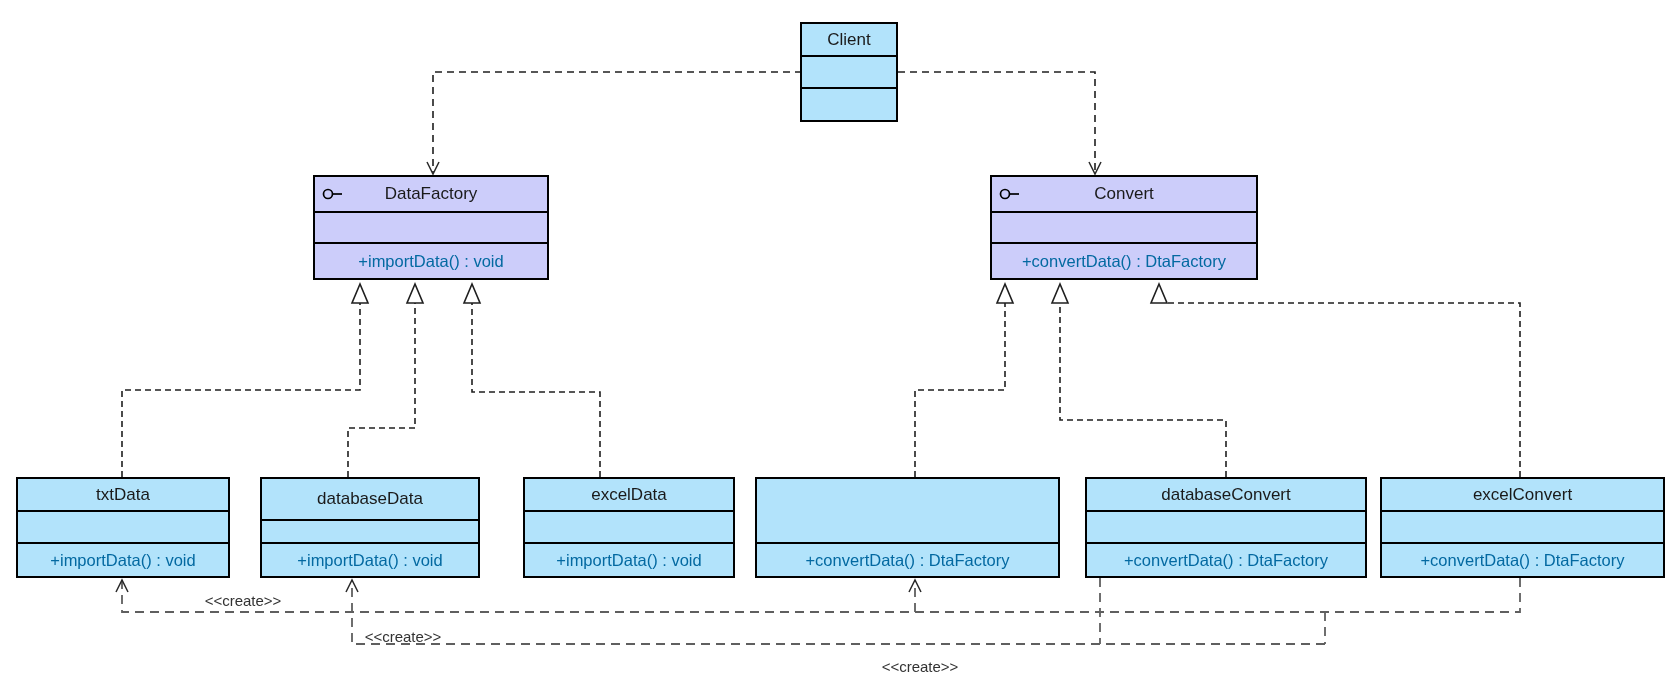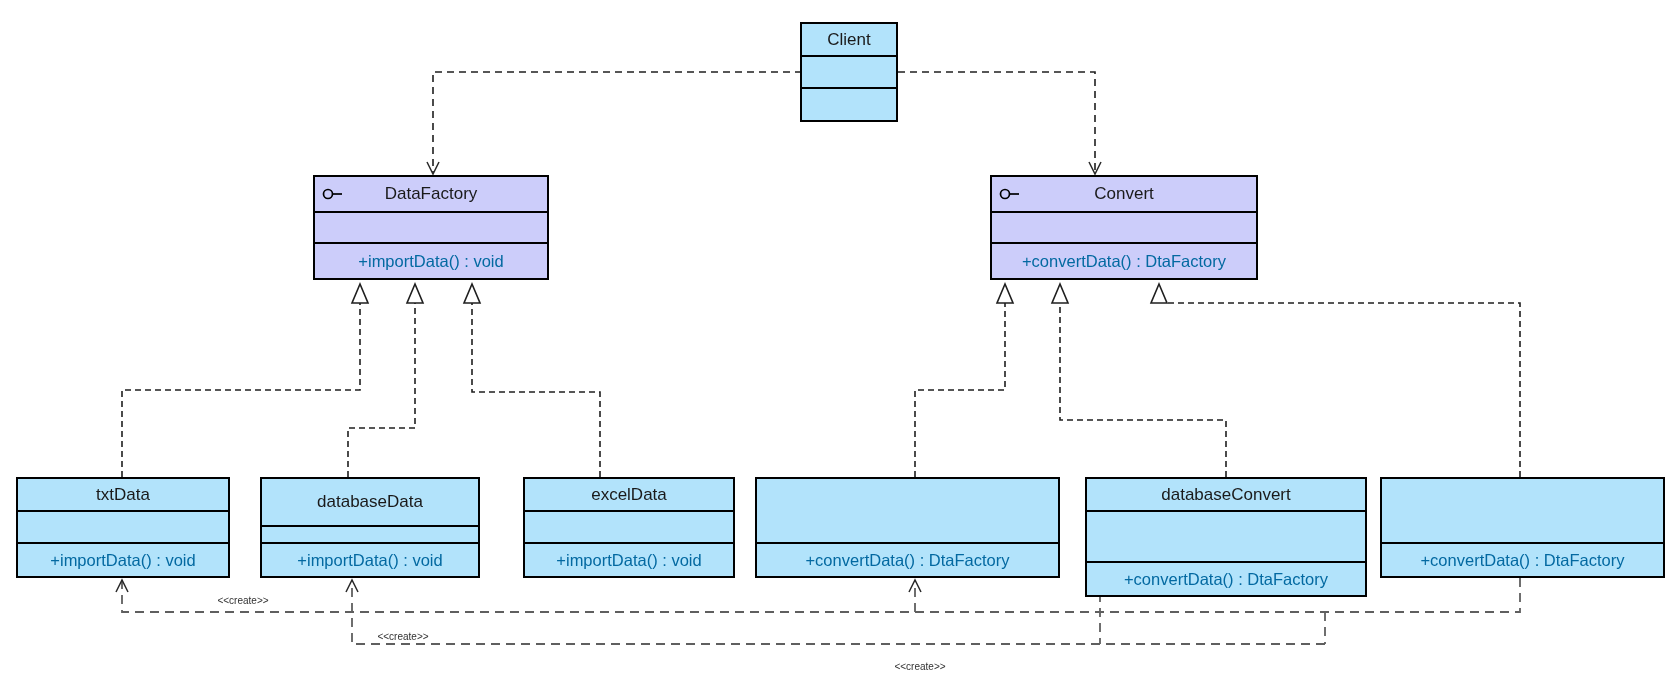--- a/index.html
+++ b/index.html
@@ -34,21 +34,21 @@
   .attrs-row{flex:1 1 auto;}
   .methods-row{
     display:flex;align-items:center;justify-content:center;
     border-top:2px solid var(--border-color);flex:0 0 auto;box-sizing:border-box;
   }
   .title-text{font-size:17px;color:#1a1a1a;}
   .method-text{font-size:16.5px;color:#0369a1;white-space:nowrap;}
   .lollipop{position:absolute;left:7px;top:50%;transform:translateY(-50%);line-height:0;}
   .create-label{
     position:absolute;transform:translate(-50%,-50%);
-    font-size:10px;color:var(--label-color);white-space:nowrap;
+    font-size:15px;color:var(--label-color);white-space:nowrap;
   }
 </style>
 </head>
 <body>
 
 <div class="diagram">
   <svg class="wires" width="1669" height="682" viewBox="0 0 1669 682" xmlns="http://www.w3.org/2000/svg">
       <polyline points="802,72 433,72 433,173" class="edge edge-dep"></polyline>
       <polyline points="898,72 1095,72 1095,173" class="edge edge-dep"></polyline>
       <polyline points="122,477 122,390 360,390 360,303" class="edge edge-real"></polyline>
@@ -113,21 +113,21 @@
       <div class="uml-class class" style="left: 16px; top: 477px; width: 214px; height: 101px;">
         <div class="title-row" style="height: 33px;">
           <span class="title-text">txtData</span>
         </div>
         <div class="attrs-row"></div>
         <div class="methods-row" style="height: 34px;">
           <span class="method-text">+importData() : void</span>
         </div>
       </div>
       <div class="uml-class class" style="left: 260px; top: 477px; width: 220px; height: 101px;">
-        <div class="title-row" style="height: 48px;">
+        <div class="title-row" style="height: 42px;">
           <span class="title-text">databaseData</span>
         </div>
         <div class="attrs-row"></div>
         <div class="methods-row" style="height: 34px;">
           <span class="method-text">+importData() : void</span>
         </div>
       </div>
       <div class="uml-class class" style="left: 523px; top: 477px; width: 212px; height: 101px;">
         <div class="title-row" style="height: 33px;">
           <span class="title-text">excelData</span>
@@ -136,30 +136,33 @@
         <div class="methods-row" style="height: 34px;">
           <span class="method-text">+importData() : void</span>
         </div>
       </div>
       <div class="uml-class class" style="left: 755px; top: 477px; width: 305px; height: 101px;">
         <div class="attrs-row"></div>
         <div class="methods-row" style="height: 34px;">
           <span class="method-text">+convertData() : DtaFactory</span>
         </div>
       </div>
-      <div class="uml-class class" style="left: 1085px; top: 477px; width: 282px; height: 120px; text-align: right;">
+      <div class="uml-class class" style="left: 1085px; top: 477px; width: 282px; height: 101px; text-align: right;">
         <div class="title-row" style="height: 33px;">
           <span class="title-text">databaseConvert</span>
         </div>
         <div class="attrs-row"></div>
         <div class="methods-row" style="height: 34px;">
           <span class="method-text">+convertData() : DtaFactory</span>
         </div>
       </div>
       <div class="uml-class class" style="left: 1380px; top: 477px; width: 285px; height: 101px;">
+        <div class="title-row" style="height: 33px;">
+          <span class="title-text">excelConvert</span>
+        </div>
         <div class="attrs-row"></div>
         <div class="methods-row" style="height: 34px;">
           <span class="method-text">+convertData() : DtaFactory</span>
         </div>
       </div>
     </div>
   <div>
       <div class="create-label" style="left: 243px; top: 600px;">&lt;&lt;create&gt;&gt;</div>
       <div class="create-label" style="left: 403px; top: 636px;">&lt;&lt;create&gt;&gt;</div>
       <div class="create-label" style="left: 920px; top: 666px;">&lt;&lt;create&gt;&gt;</div>

